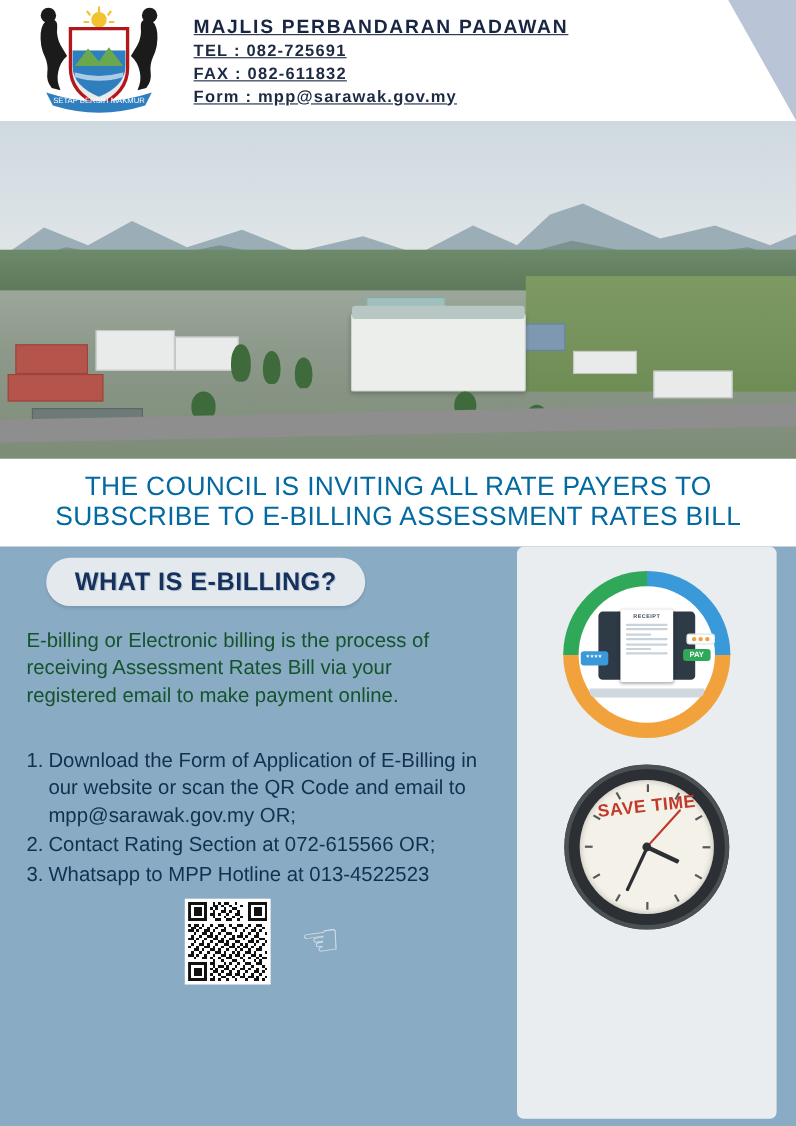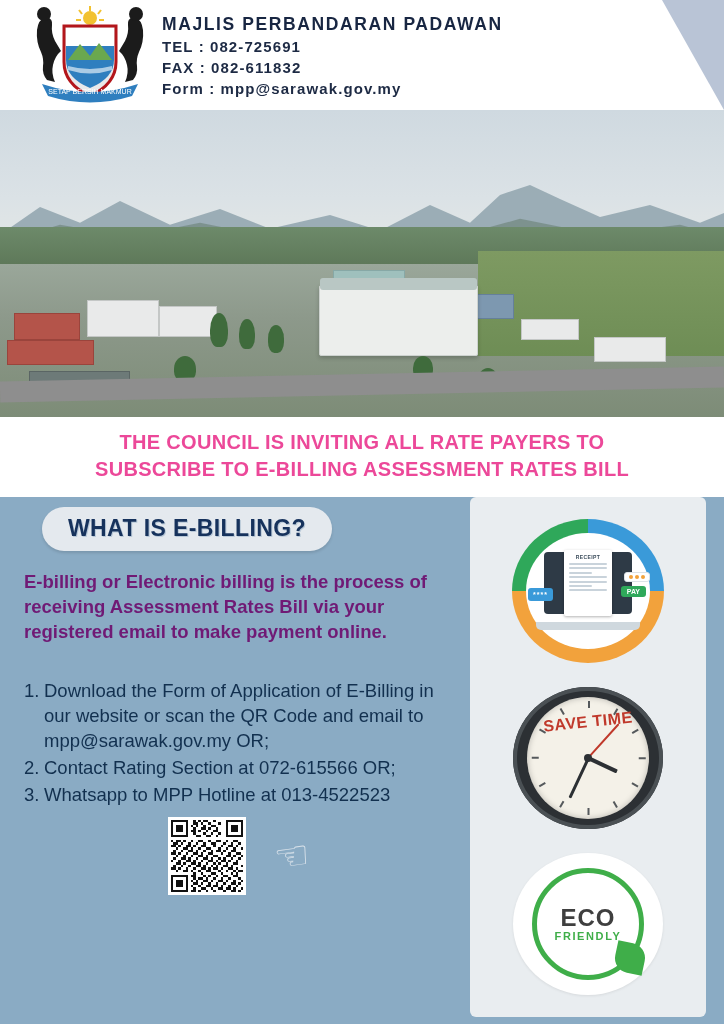--- a/index.html
+++ b/index.html
@@ -32,22 +32,23 @@
     border-left: 62px solid transparent;
   }
   .crest {
     width: 132px; height: 102px;
     margin-left: 24px;
     position: relative;
     flex: 0 0 auto;
   }
   .crest svg { display:block; }
   .header-text {
-    margin-left: 6px;
+    margin-left: 20px;
     color: #1d2a44;
+    text-decoration: underline;
   }
   .org-name {
     font-size: 17.5px;
     font-weight: bold;
     letter-spacing: 1.6px;
     line-height: 24px;
     color: #182642;
   }
   .contact-line {
     font-size: 15px;
@@ -117,24 +118,24 @@
   }
 
   
   .headline {
     position: relative;
     background: #ffffff;
     text-align: center;
     padding: 12px 26px 14px;
   }
   .headline-line {
-    font-size: 20px;
-    font-weight: bold;
+    font-size: 24px;
+    font-weight: normal;
     letter-spacing: .3px;
-    color: #ec4899;
+    color: #0369a1;
     line-height: 27px;
   }
 
   
   .body-area {
     position: relative;
     background: #8aabc4;
     height: 505px;
     padding: 16px 0 0 0;
   }
@@ -158,22 +159,21 @@
     letter-spacing: .4px;
     text-shadow: 1px 1px 0 #b9c9d8;
   }
   .pill.indent { margin-left: 24px; }
   .pill.indent2 { margin-left: 30px; }
 
   .para {
     margin: 18px 6px 0 6px;
     font-size: 18.5px;
     line-height: 25px;
-    color: #701a75;
-    font-weight: bold;
+    color: #14532d;
   }
   .howto-list {
     margin: 12px 0 0 6px;
     font-size: 18.5px;
     line-height: 25px;
     color: #12304f;
   }
   .howto-item {
     display: flex;
     align-items: flex-start;
@@ -729,23 +729,16 @@
             <div class="tick" style="transform:rotate(330deg)"></div>
           </div>
           <div class="savetime">SAVE TIME</div>
           <div class="hand-h"></div>
           <div class="hand-m"></div>
           <div class="hand-s"></div>
           <div class="clock-pin"></div>
         </div>
       </div>
 
-      <div class="eco-circle">
-        <div class="eco-ring">
-          <div class="eco-top">ECO</div>
-          <div class="eco-bottom">FRIENDLY</div>
-          <div class="leaf"></div>
-        </div>
-      </div>
 
     </div>
   </div>
 </div>
 
 </body></html>

